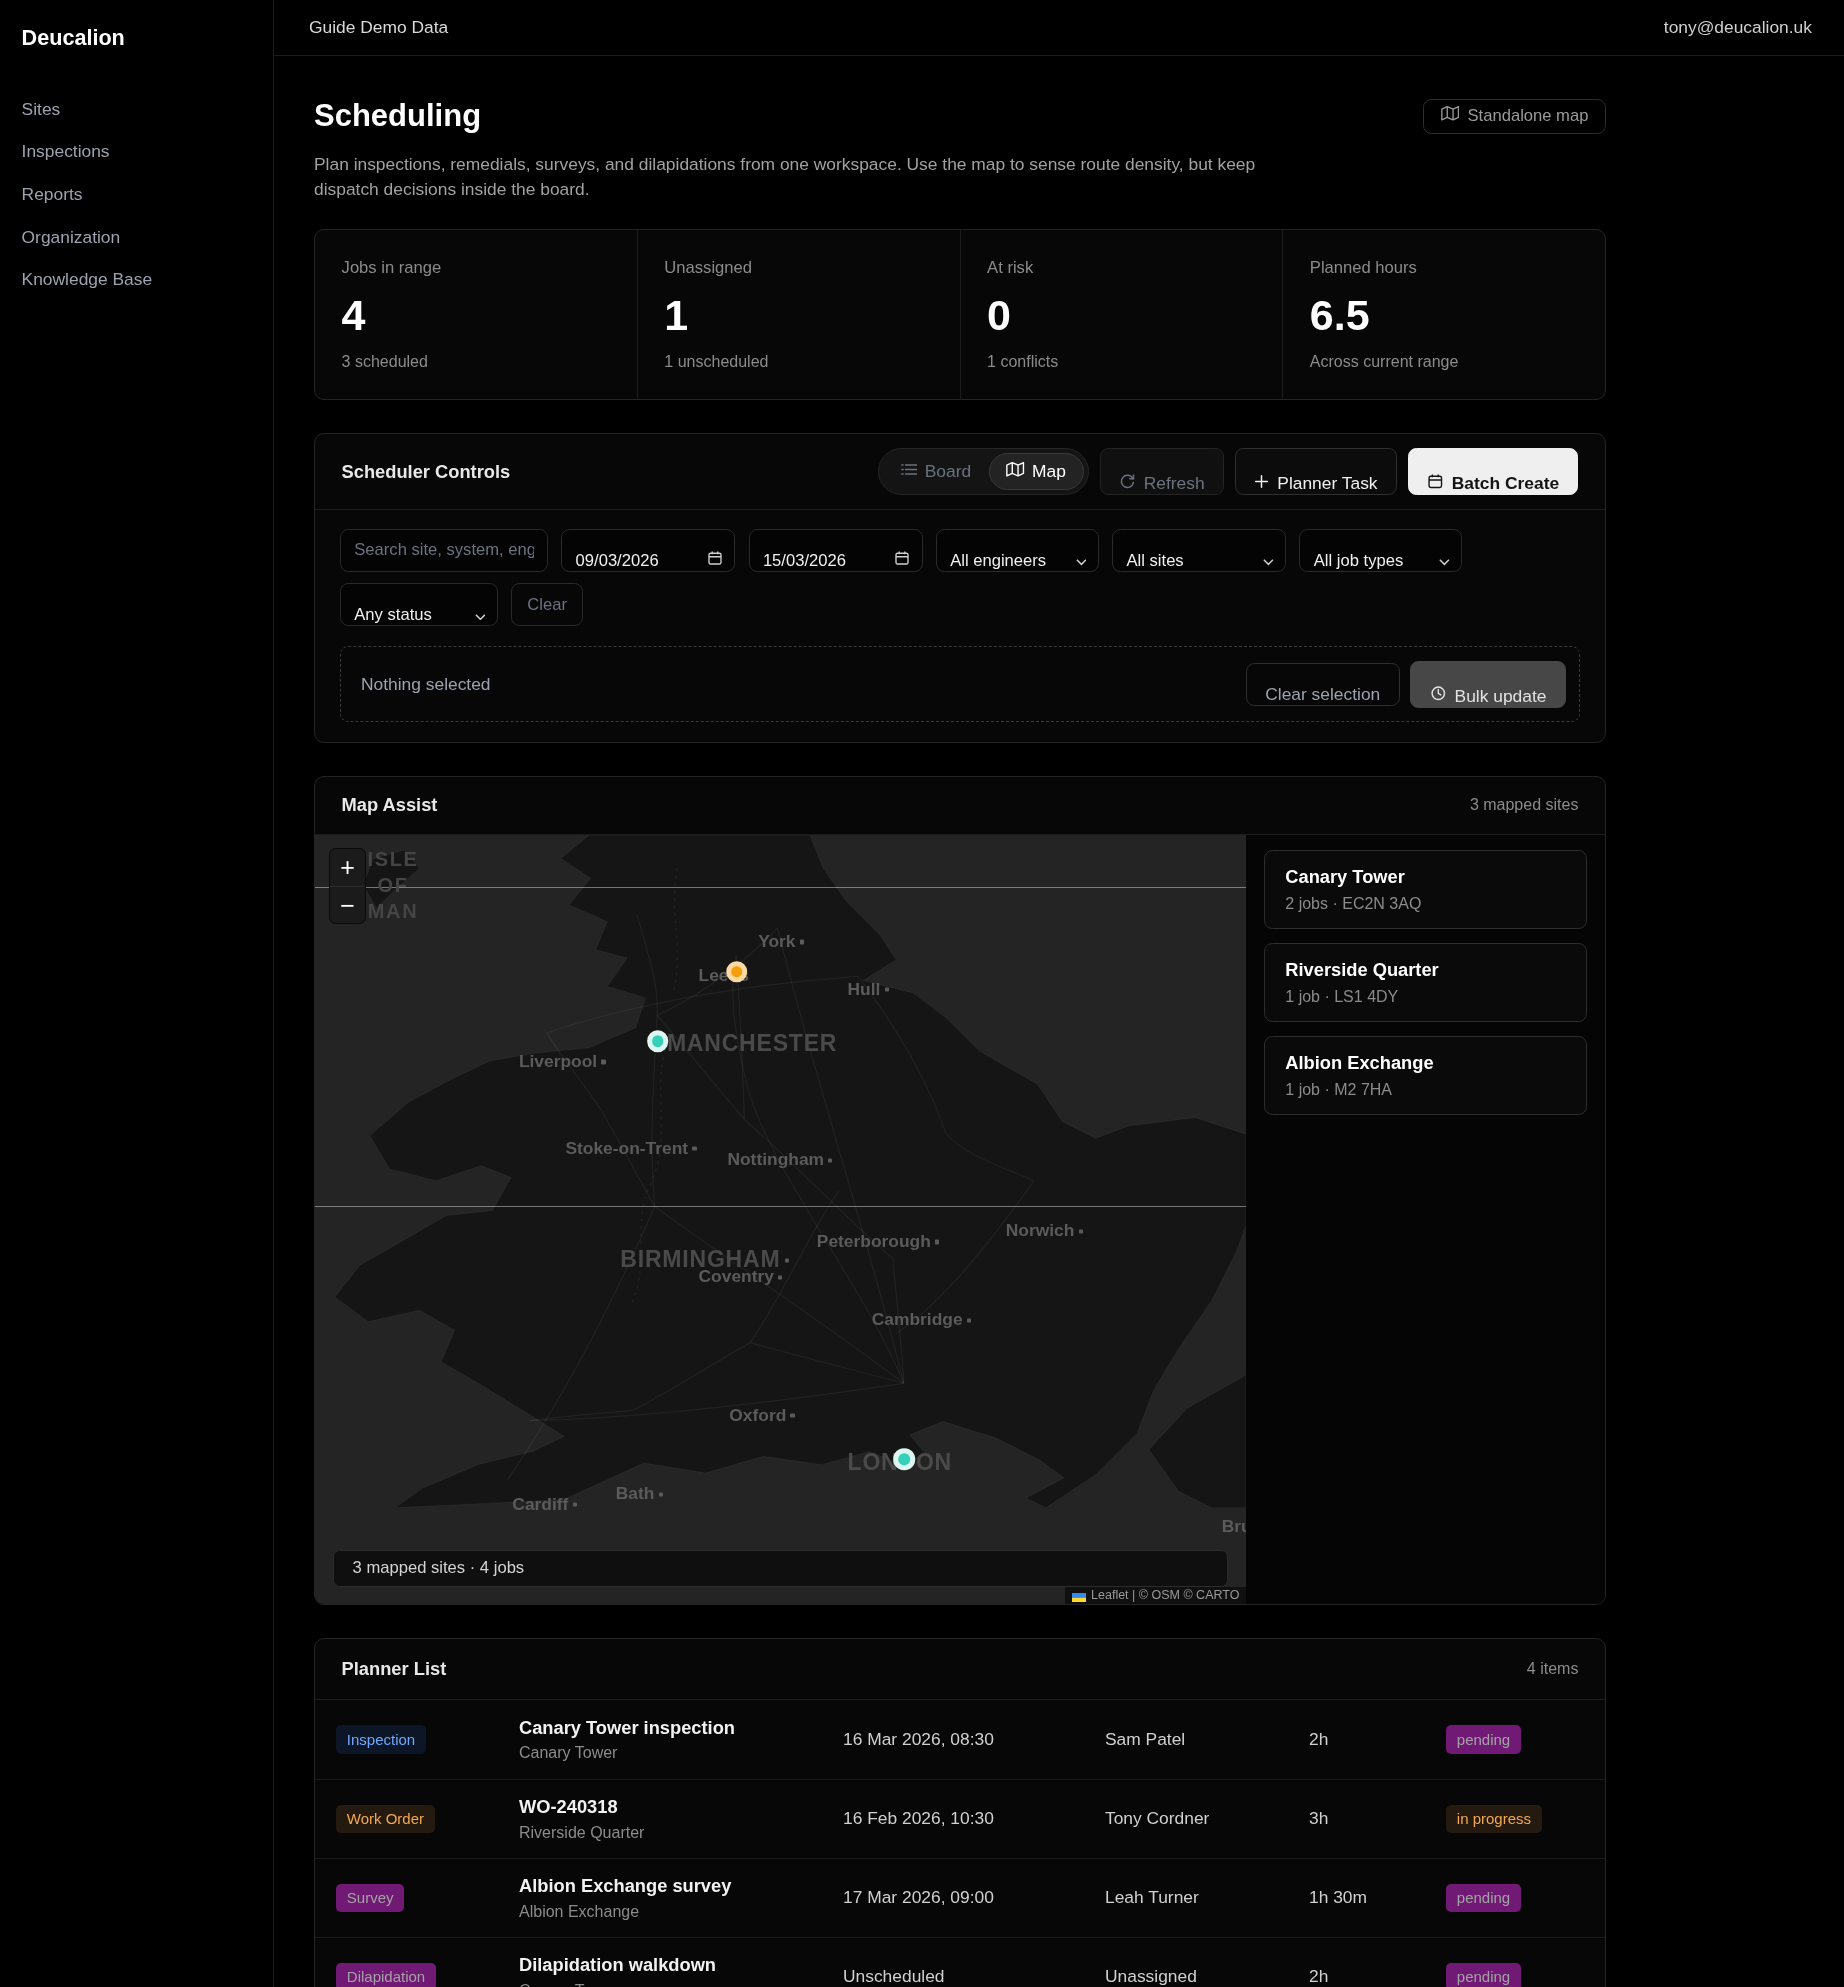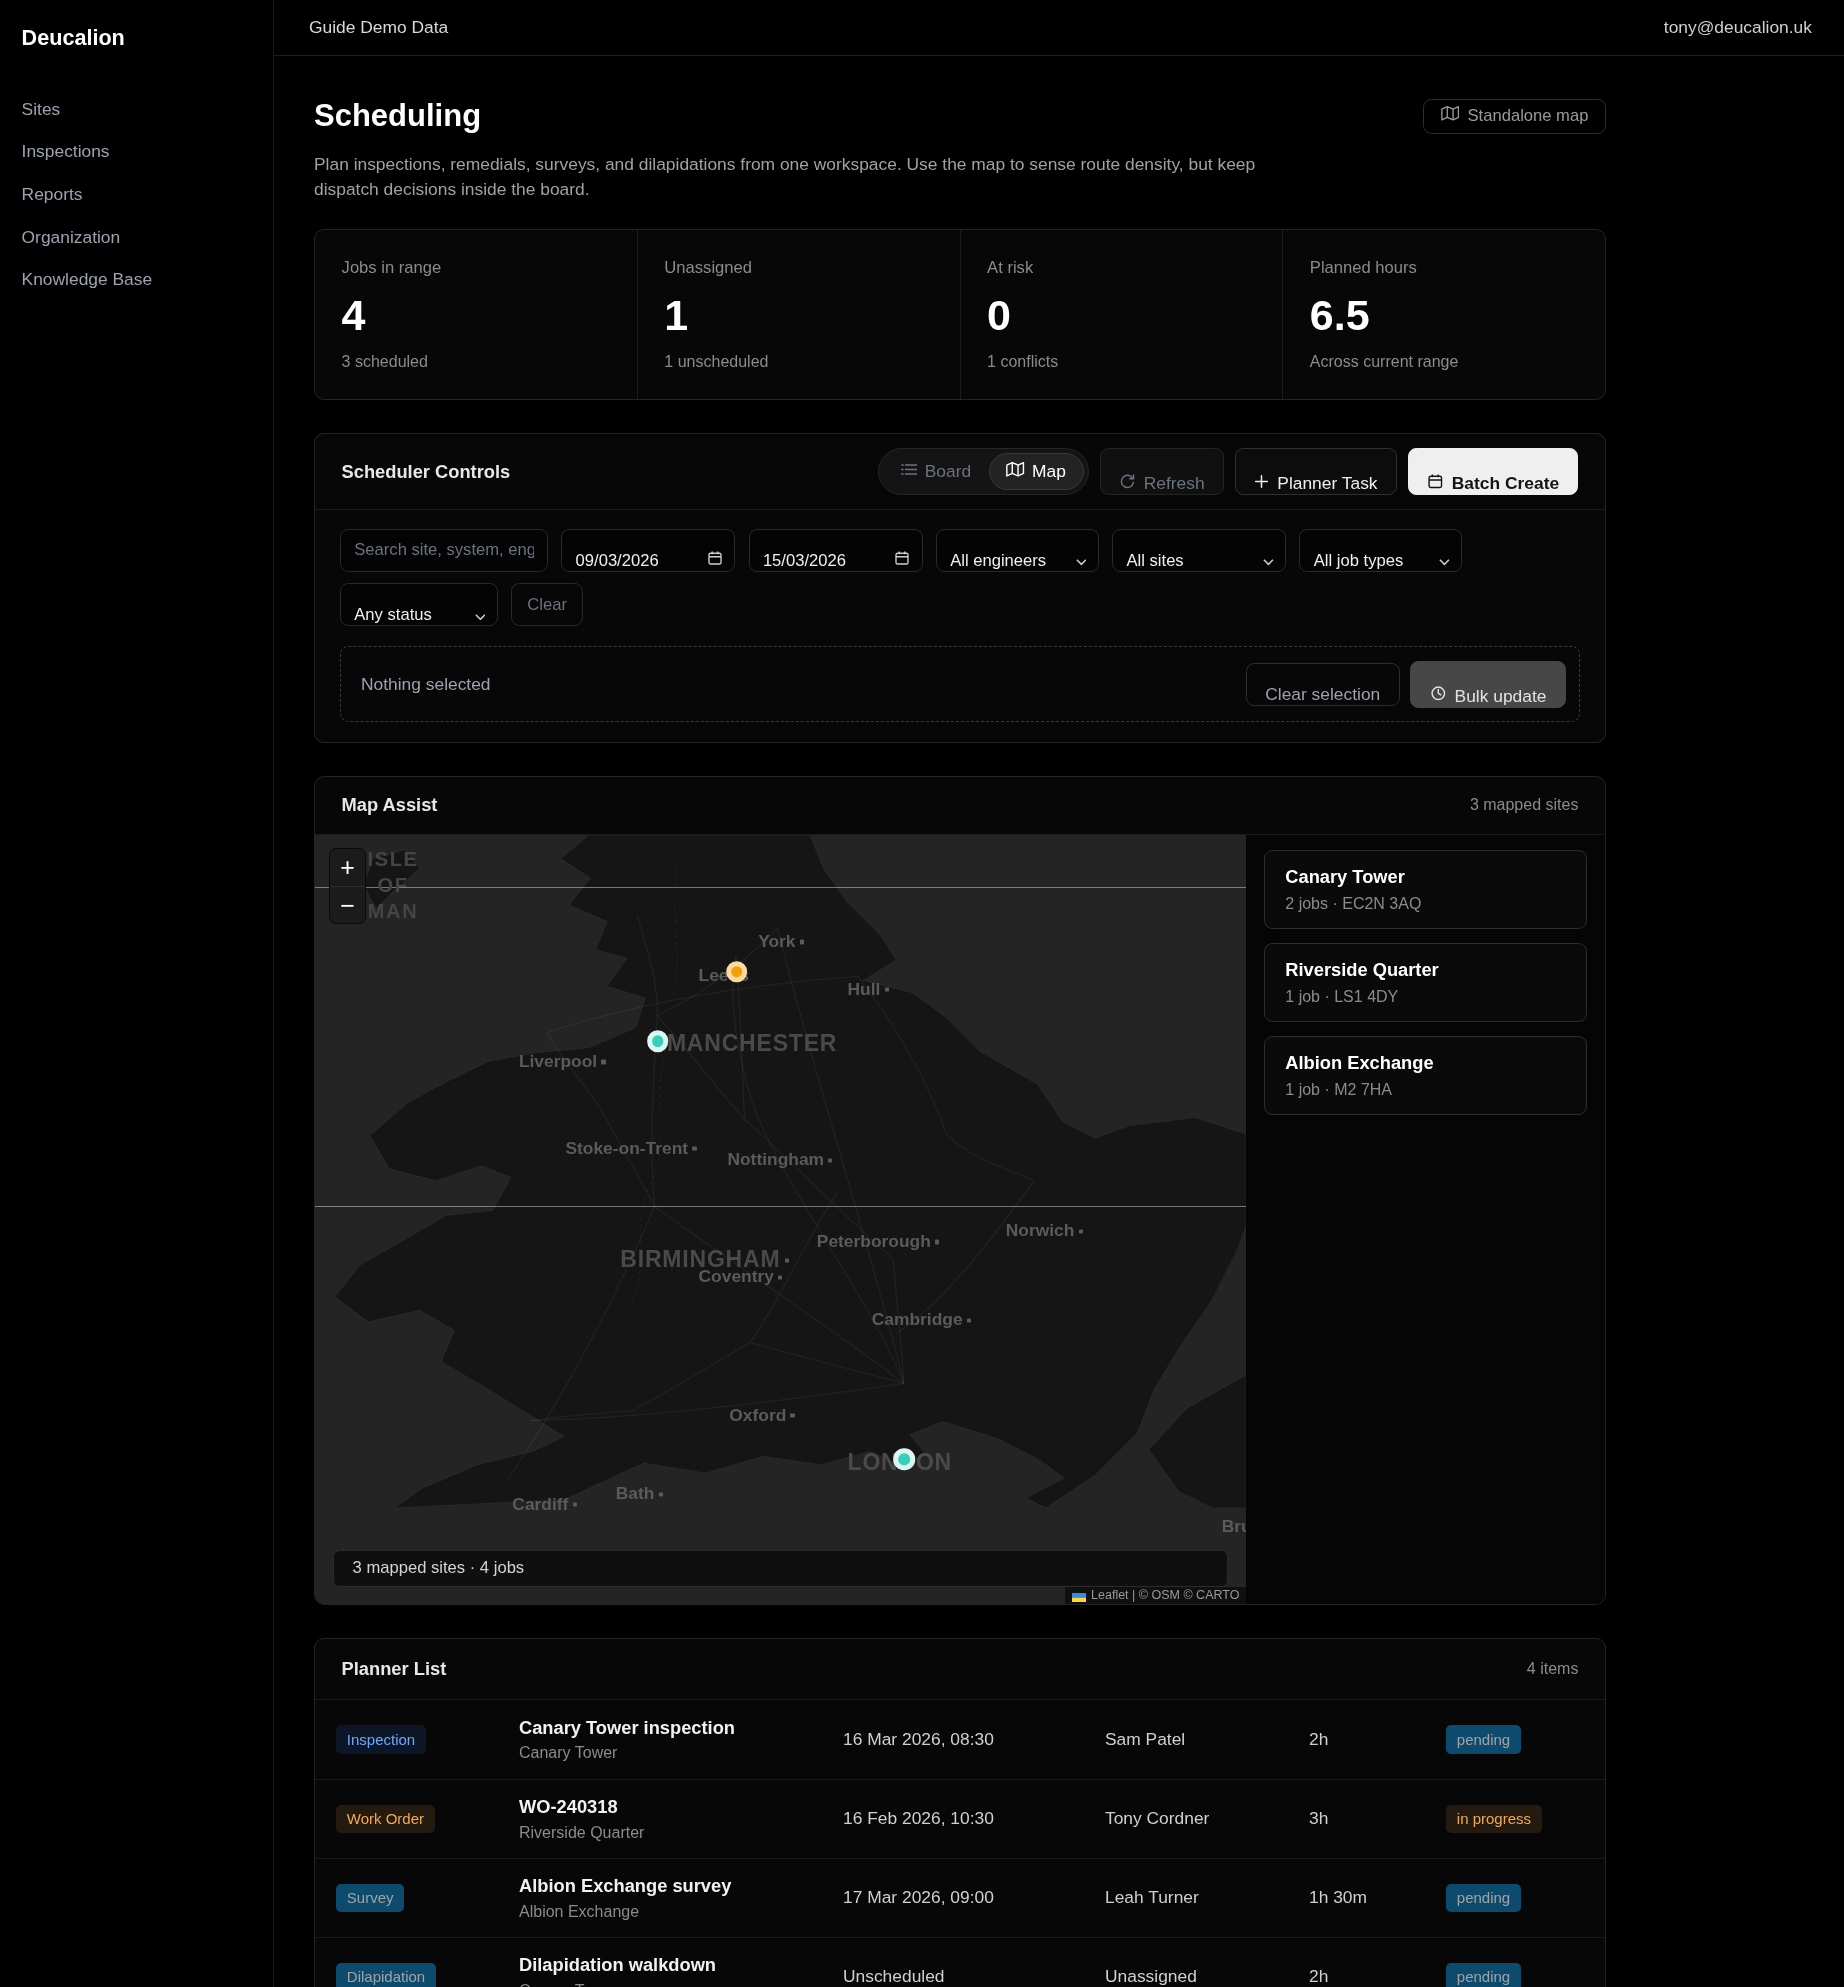--- a/index.html
+++ b/index.html
@@ -107,21 +107,21 @@
   .thead{height:52px;border-bottom:0.8px solid var(--border-soft);}
   .th{font-size:16.6px;color:#71717a;}
   .trow{height:79px;cursor:pointer;}
   .trow + .trow{border-top:0.8px solid #1a1a1a;}
   .cell{font-size:17.4px;color:#d0d0d0;}
   .title-cell .job-title{font-size:18.3px;font-weight:600;color:#f2f2f2;}
   .title-cell .job-site{font-size:16px;color:var(--muted);margin-top:5.8px;}
   .pill{display:inline-block;font-size:15px;padding:5.8px 10.8px;border-radius:5px;}
   .pill-blue{color:#6ea8fe;background:rgba(46,104,212,0.16);}
   .pill-amber{color:#f3a851;background:rgba(243,168,81,0.12);}
-  .pill-gray{color:#a3a3a3;background:#0c4a6e;}
+  .pill-gray{color:#a3a3a3;background:#701a75;}
 
   .icon{flex:none;display:inline-block;}
 </style>
 </head>
 <body>
 
 <aside class="sidebar">
   <div class="brand">Deucalion</div>
   <nav>
     <span class="nav-item">Sites</span>

